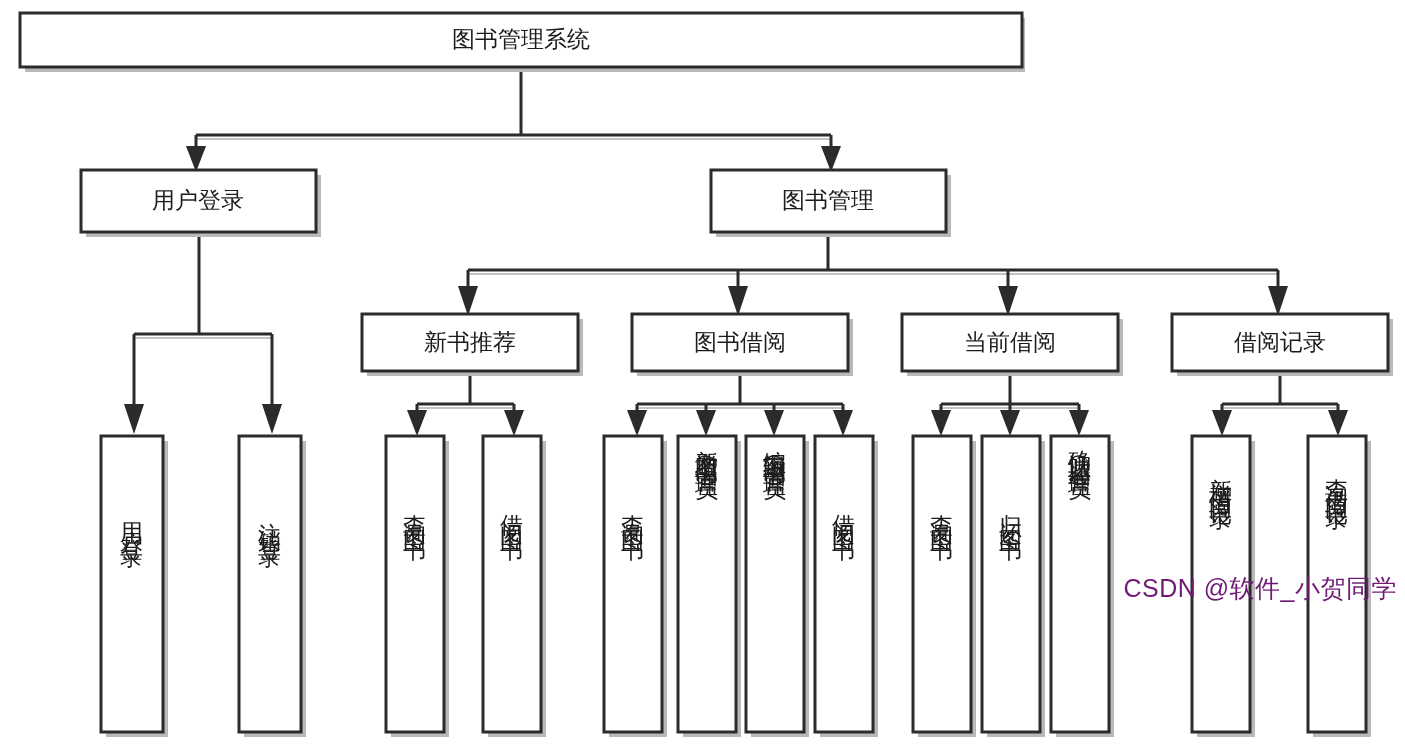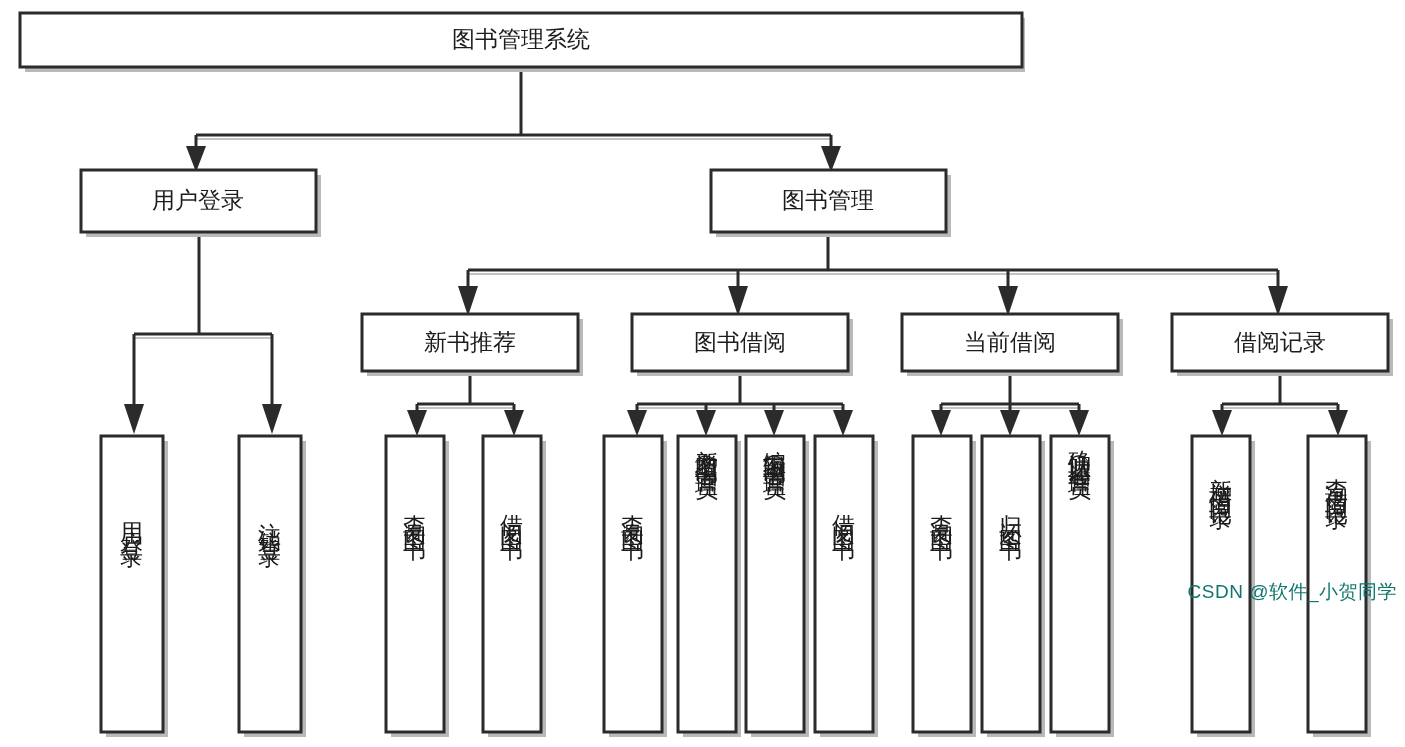--- a/index.html
+++ b/index.html
@@ -60,22 +60,22 @@
     fill: #1c1c1c;
     font-family: "Liberation Sans", "DejaVu Sans", sans-serif;
     font-size: 23px;
     text-anchor: middle;
   }
   .watermark {
     position: absolute;
     right: 8px;
     bottom: 8px;
     font-family: "Liberation Sans", "DejaVu Sans", sans-serif;
-    font-size: 19px;
-    color: #0f766e;
+    font-size: 25px;
+    color: #701a75;
     letter-spacing: 0.5px;
     white-space: nowrap;
     pointer-events: none;
   }
 </style>
 </head>
 <body>
 
 <div id="diagram-root">
   <svg class="flow" viewBox="0 0 1405 747" xmlns="http://www.w3.org/2000/svg">

